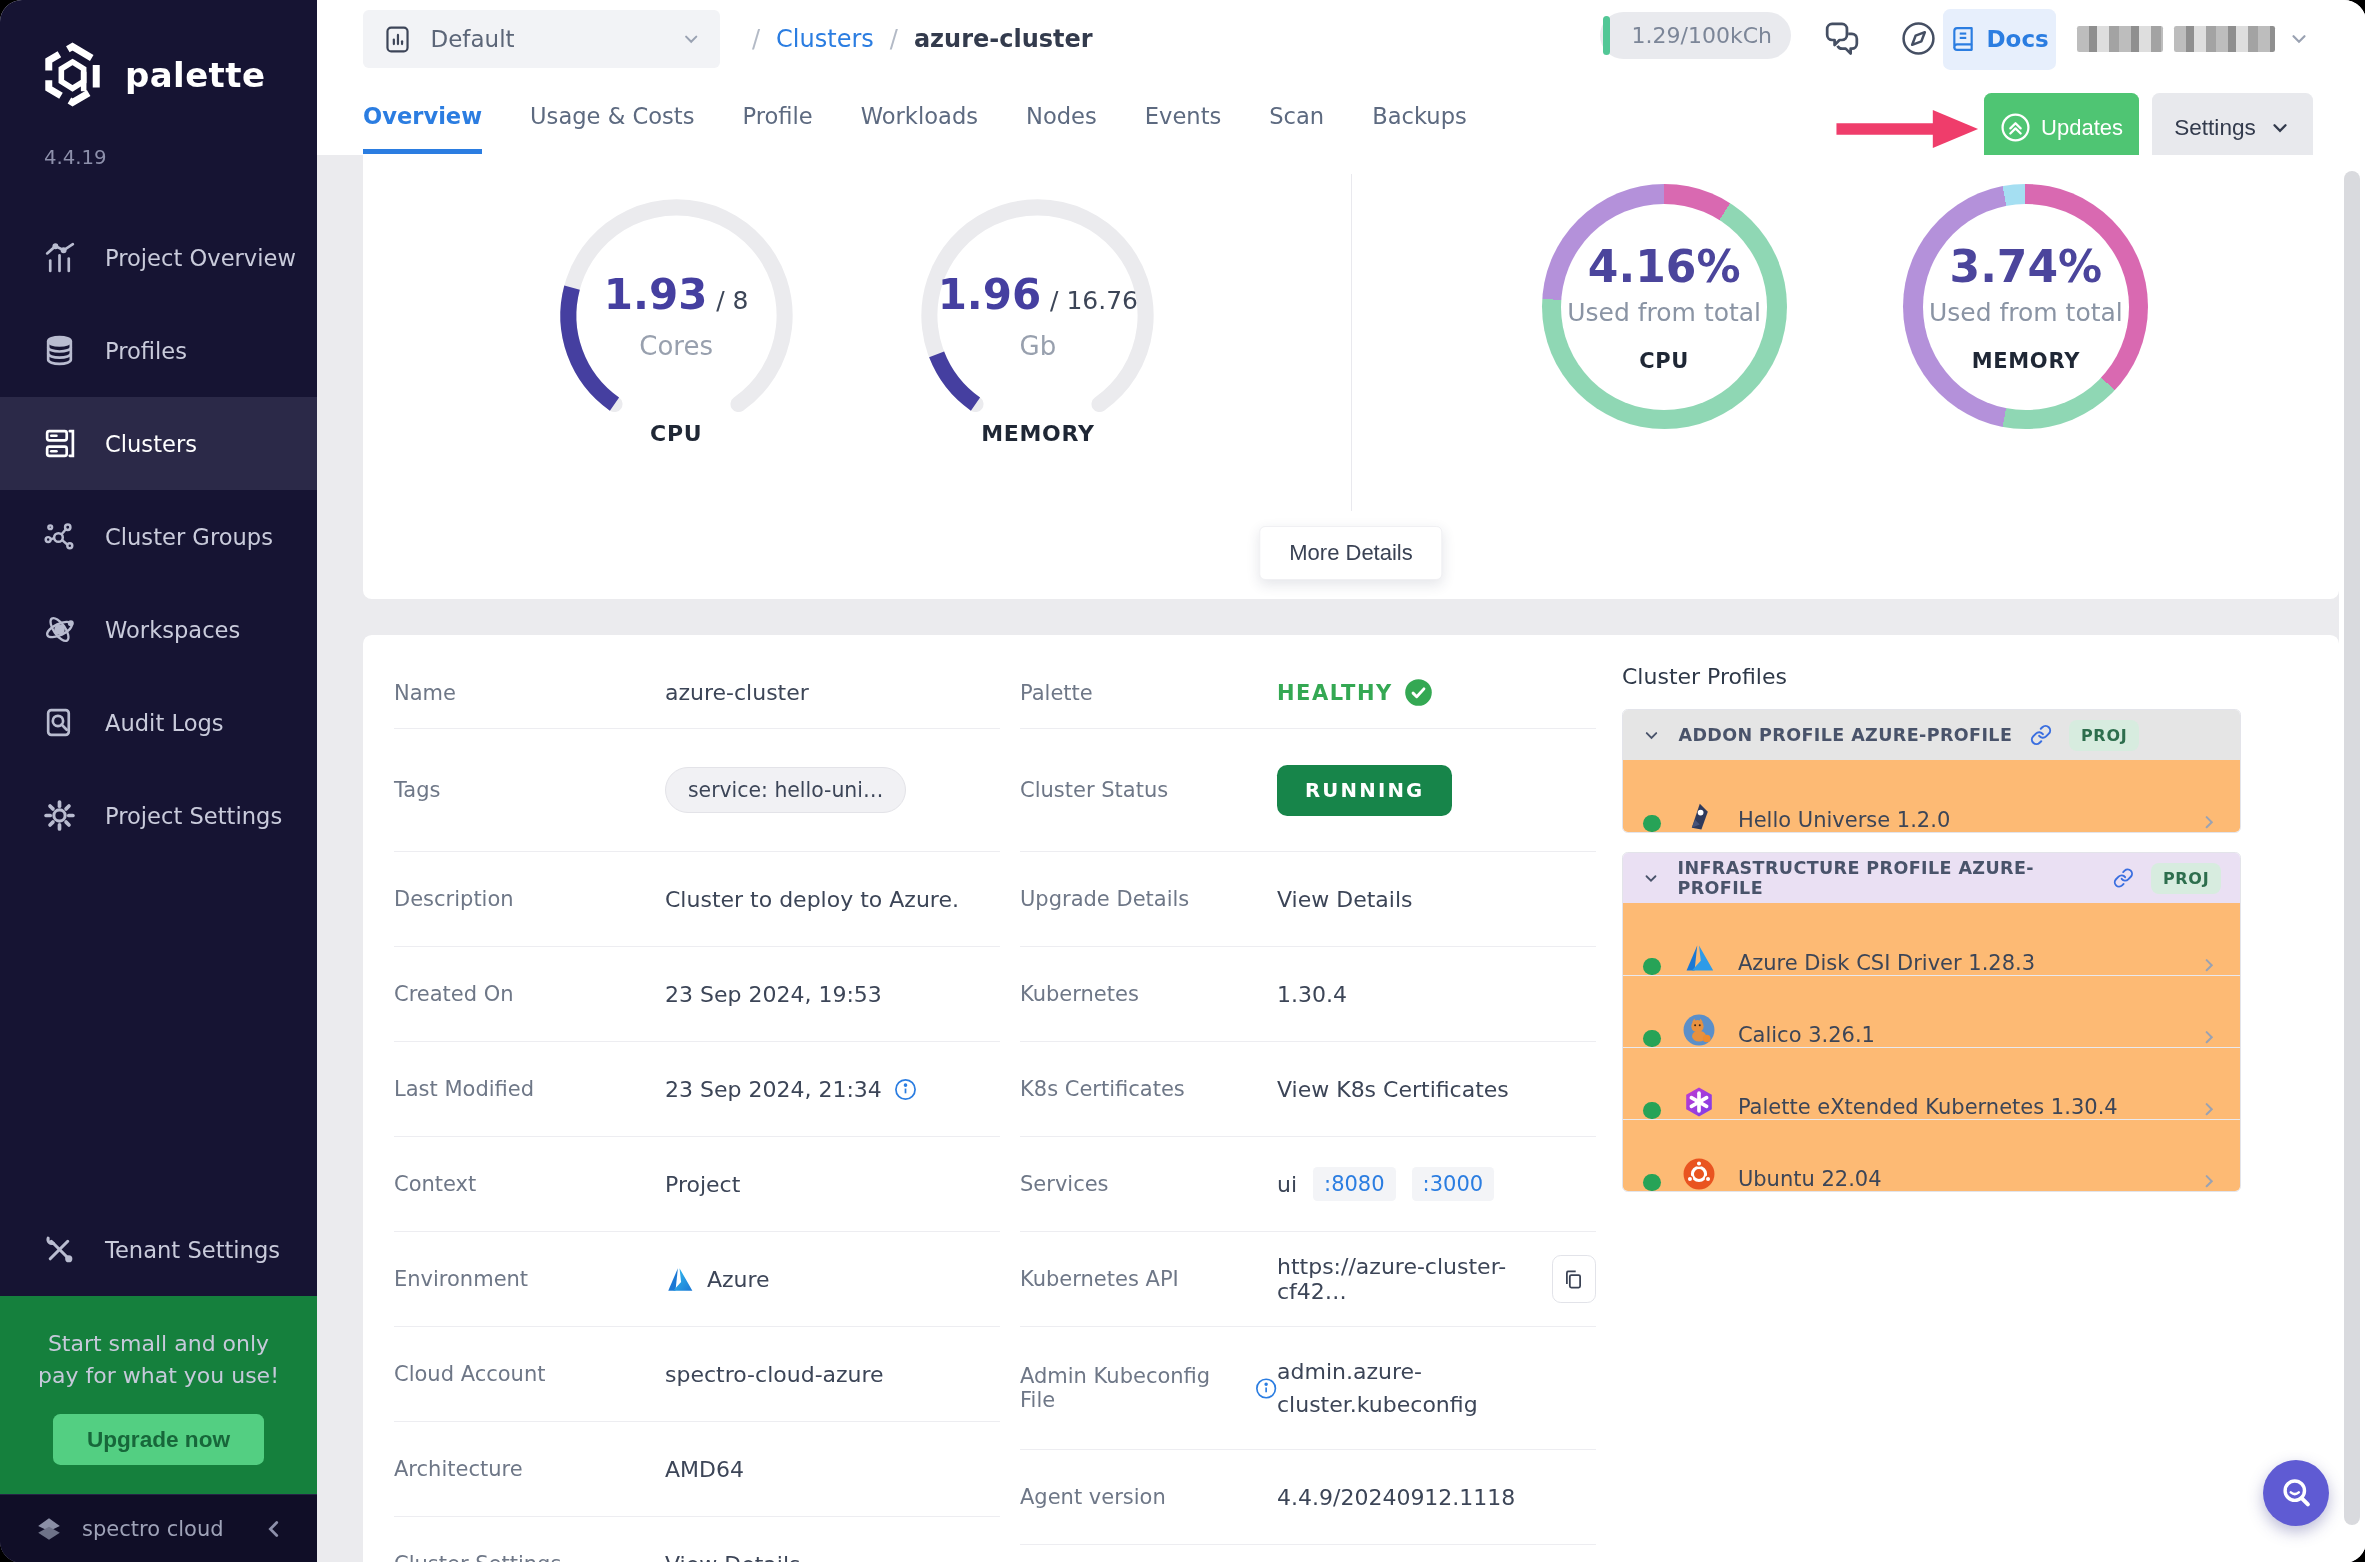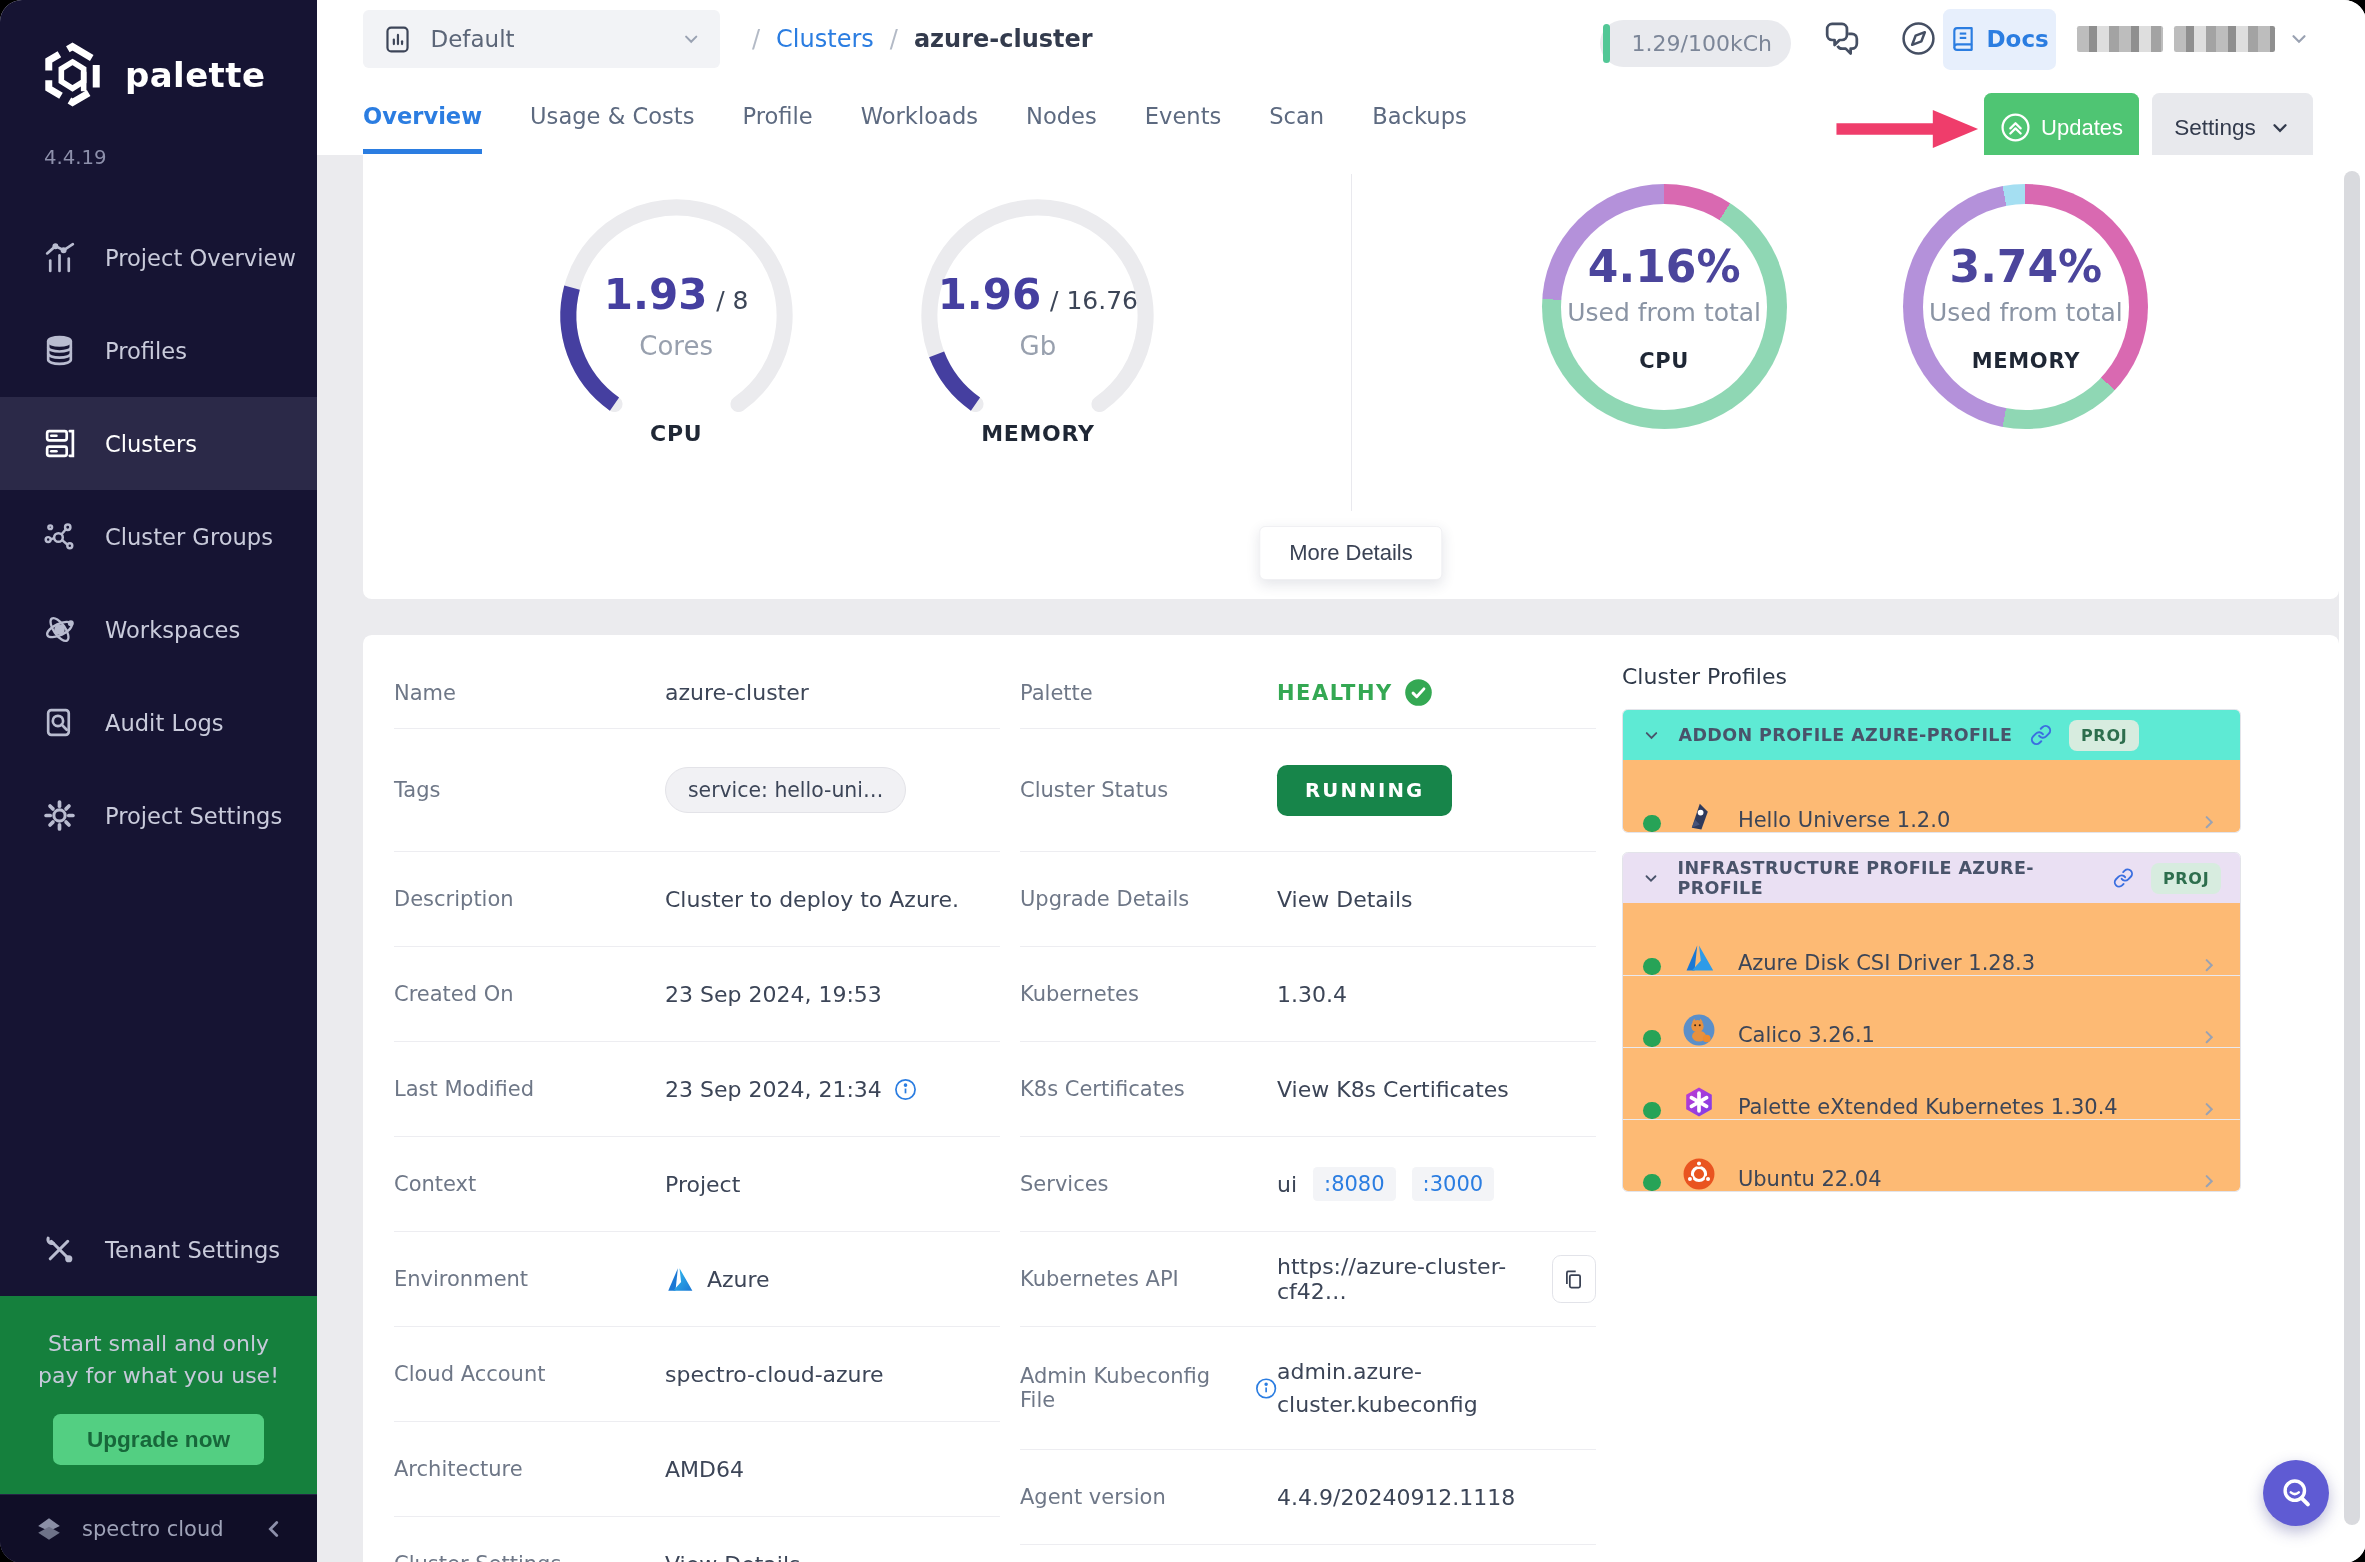--- a/index.html
+++ b/index.html
@@ -27,21 +27,21 @@
 
   
   .main{position:absolute;left:317px;top:0;right:0;bottom:0;background:#ebebee}
   .topbar{position:absolute;top:0;left:0;right:0;height:155px;background:#fff}
   .proj-select{position:absolute;left:46px;top:10.2px;width:357px;height:58px;background:#f2f3f6;border-radius:5.8px;display:flex;align-items:center;padding:0 19px;gap:17.5px;cursor:pointer}
   .proj-select .ps-label{color:#5c6678;font-size:23px;flex:1}
   .crumbs{position:absolute;left:435px;top:10.2px;height:58px;display:flex;align-items:center;gap:16px;font-size:24px}
   .crumb-sep{color:#b3bac6}
   .crumb-link{color:#2b7de1;cursor:pointer}
   .crumb-cur{color:#333b4d;font-weight:600}
-  .usage-pill{position:absolute;left:1283px;top:20px;width:191px;height:47px;background:#e9eaee;border-radius:29px;display:flex;align-items:center;justify-content:flex-end;padding-right:19px}
+  .usage-pill{position:absolute;left:1283px;top:12px;width:191px;height:47px;background:#e9eaee;border-radius:29px;display:flex;align-items:center;justify-content:flex-end;padding-right:19px}
   .usage-pill .sliver{position:absolute;left:2.9px;top:3.6px;width:7.3px;height:39px;border-radius:14.6px;background:#52c796}
   .usage-pill span{color:#7c8698;font-size:22px}
   .top-icon{position:absolute;top:19px;cursor:pointer}
   .docs-btn{position:absolute;left:1626px;top:8.8px;width:113px;height:61px;background:#e7effc;border-radius:7.3px;display:flex;align-items:center;justify-content:center;gap:10.2px;cursor:pointer}
   .docs-btn span{color:#2b7de1;font-size:23px;font-weight:600}
   .user-blur{position:absolute;left:1760px;top:26px;width:198px;height:26px;display:flex;gap:11.7px;cursor:pointer}
   .user-blur i{display:block;height:100%;border-radius:2.2px;background:repeating-linear-gradient(90deg,#bdbdbd 0 11.7px,#8f8f8f 11.7px 20.4px,#dedede 20.4px 32px,#a3a3a3 32px 42px)}
   .user-blur i:nth-child(1){width:86px}
   .user-blur i:nth-child(2){width:101px}
   .user-caret{position:absolute;left:1971px;top:28px}
@@ -94,21 +94,21 @@
   .link{color:#2b7de1;cursor:pointer}
   .healthy{color:#34a853;font-weight:600;letter-spacing:1.5px;font-size:21px;display:flex;align-items:center;gap:11.7px}
   .running-pill{display:inline-block;background:#17854a;color:#fff;font-size:19.7px;font-weight:600;letter-spacing:2.2px;padding:14px 28px;border-radius:10.2px;cursor:default}
   .chip{background:#f3f4f7;color:#2b7de1;font-size:21px;padding:5.1px 11px;border-radius:4.4px;margin-left:16px;cursor:pointer}
   .icon-btn{width:48px;height:48px;border:0.7px solid #e2e3e9;border-radius:8.8px;background:#fff;display:flex;align-items:center;justify-content:center;margin-left:auto;cursor:pointer}
   .kubeconfig-link{max-width:252px;line-height:1.5;overflow-wrap:anywhere}
 
   .cp-title{font-size:22px;color:#2e3848;margin-bottom:20.4px}
   .section{border:0.7px solid #e3e4ea;border-radius:5.8px;overflow:hidden;margin-bottom:19px}
   .section-head{height:50px;display:flex;align-items:center;gap:17.5px;padding:0 19px;font-size:17.5px;font-weight:600;color:#49536a;letter-spacing:0.4px;cursor:pointer}
-  .tone-blue{background:#5eead4}
+  .tone-blue{background:#e5e5e5}
   .tone-purple{background:#eae0f3}
   .badge{background:#d7ecdf;color:#2d6e4d;font-size:16px;font-weight:700;letter-spacing:0.7px;padding:5.8px 11.7px;border-radius:8px}
   .profile-row{height:72px;background:#fdba74;display:flex;align-items:flex-end;gap:21px;padding:0 20.4px;border-top:0.7px solid #e9e9ee;cursor:pointer}
   .dot{width:17.5px;height:17.5px;border-radius:50%;background:#27a357;flex:none}
   .p-icon{width:35px;height:35px;flex:none;display:flex;align-items:center;justify-content:center}
   .pname{font-size:21px;color:#3c4557;flex:1}
 
   .scroll-gutter{position:absolute;top:155px;right:0;width:27px;bottom:0;background:#fff}
   .scroll-thumb{position:absolute;left:5.1px;top:16px;width:16px;height:1354px;background:#d9dade;border-radius:8.8px;cursor:pointer}
   .fab{position:absolute;left:1946px;top:1460px;width:66px;height:66px;border-radius:50%;background:#5f5bd3;border:none;display:flex;align-items:center;justify-content:center;box-shadow:0 5.8px 14.6px rgba(60,60,140,.35);cursor:pointer}

